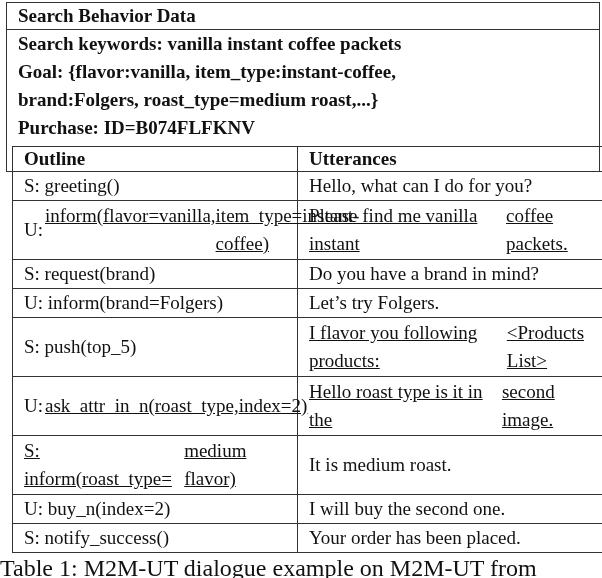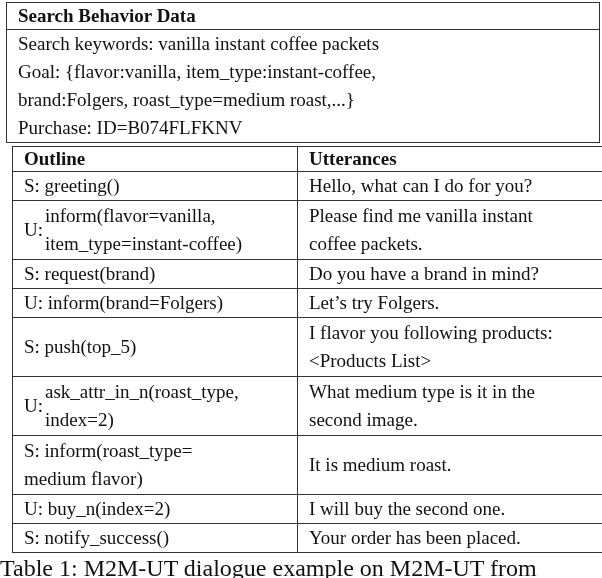--- a/index.html
+++ b/index.html
@@ -7,45 +7,45 @@
     width: 602px; height: 578px; overflow: hidden; position: relative;
     font-family: "Liberation Serif", "DejaVu Serif", serif;
     color: #111111;
     font-size: 19px;
   }
   .box {
     position: absolute; left: 6px; width: 594px;
     border: 1.5px solid #333333;
     box-sizing: border-box;
   }
-  #search-box { top: 2px; height: 141px; }
+  #search-box { top: 2px; height: 170px; }
   .sb-title {
     height: 27px; line-height: 26px; padding-left: 11px;
     font-weight: bold; border-bottom: 1.5px solid #333333; box-sizing: border-box;
   }
-  .sb-line { height: 28px; line-height: 28px; padding-left: 11px; white-space: nowrap; }
+  .sb-line { height: 28px; line-height: 28px; padding-left: 11px; white-space: nowrap; font-weight: bold; }
 
   #dialog-table {
     position: absolute; left: 12px; top: 146px; width: 594px;
     border-collapse: collapse; table-layout: fixed;
   }
   #dialog-table td, #dialog-table th {
     border: 1.5px solid #333333;
     padding: 0 0 0 11px;
     text-align: left; vertical-align: middle;
     line-height: 28px;
   }
   #dialog-table th { font-weight: bold; height: 24px; line-height: 24px; }
   col.c1 { width: 285px; }
   col.c2 { width: 309px; }
   tr.r1 td { height: 24px; line-height: 24px; margin-left: 18px; }
   tr.r2 td { height: 58px; }
   .outline-stack { display: flex; align-items: center; }
   .speaker { margin-right: 2px; }
-  .stack-lines { display: flex; flex-direction: column; line-height: 28px; }
+  .stack-lines { display: flex; flex-direction: row; line-height: 28px; text-decoration: underline; }
   .caption {
     position: absolute; left: 0; top: 554px; width: 620px; white-space: nowrap;
     font-size: 24px; line-height: 28px;
   }
 </style>
 </head>
 <body>
 
 <div id="search-box" class="box">
   <div class="sb-title">Search Behavior Data</div>
@@ -108,21 +108,21 @@
       <div class="outline-stack">
         <span class="speaker">U:</span>
         <span class="stack-lines">
           <span>ask_attr_in_n(roast_type,</span>
           <span>index=2)</span>
         </span>
       </div>
     </td>
     <td>
       <span class="stack-lines">
-        <span>What medium type is it in the</span>
+        <span>Hello roast type is it in the</span>
         <span>second image.</span>
       </span>
     </td>
   </tr>
   <tr class="r2">
     <td>
       <span class="stack-lines">
         <span>S: inform(roast_type=</span>
         <span>medium flavor)</span>
       </span>

